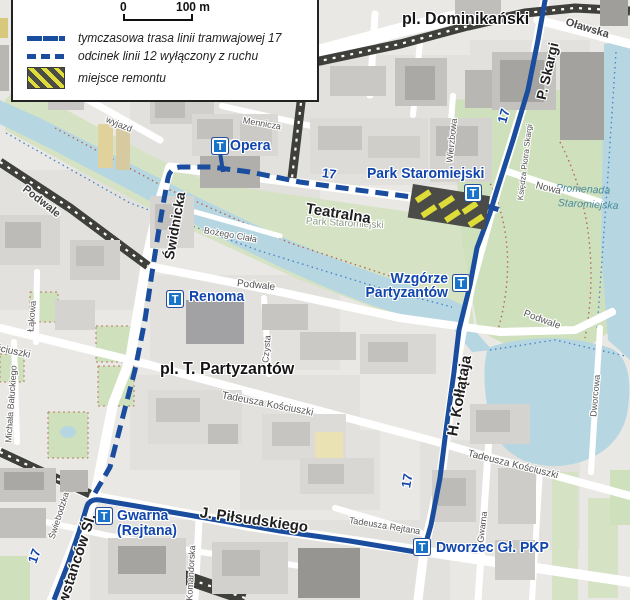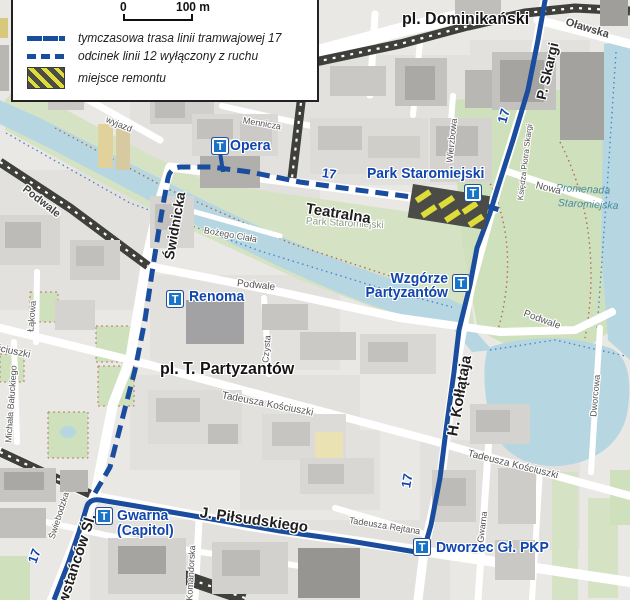--- a/index.html
+++ b/index.html
@@ -274,21 +274,21 @@
   <div class="stop-icon" style="left:453px;top:275px;">
       <span>T</span>
     </div>
   <div class="lbl stop-label halo" style="left:360px;top:271px;width:88px;text-align:right;">Wzgórze</div>
   <div class="lbl stop-label halo" style="left:360px;top:285px;width:88px;text-align:right;">Partyzantów</div>
 
   <div class="stop-icon" style="left:96px;top:508px;">
       <span>T</span>
     </div>
   <div class="lbl stop-label halo" style="left:117px;top:508px;">Gwarna</div>
-  <div class="lbl stop-label halo" style="left:117px;top:523px;">(Capitol)</div>
+  <div class="lbl stop-label halo" style="left:117px;top:523px;">(Rejtana)</div>
 
   <div class="stop-icon" style="left:414px;top:539px;">
       <span>T</span>
     </div>
   <div class="lbl stop-label halo" style="left:436px;top:540px;">Dworzec Gł. PKP</div>
 
   <div class="legend">
     <div class="txt" style="left:107px;top:10px;">0</div>
     <div class="txt" style="left:163px;top:10px;">100 m</div>
     <div class="l-bar"></div>

